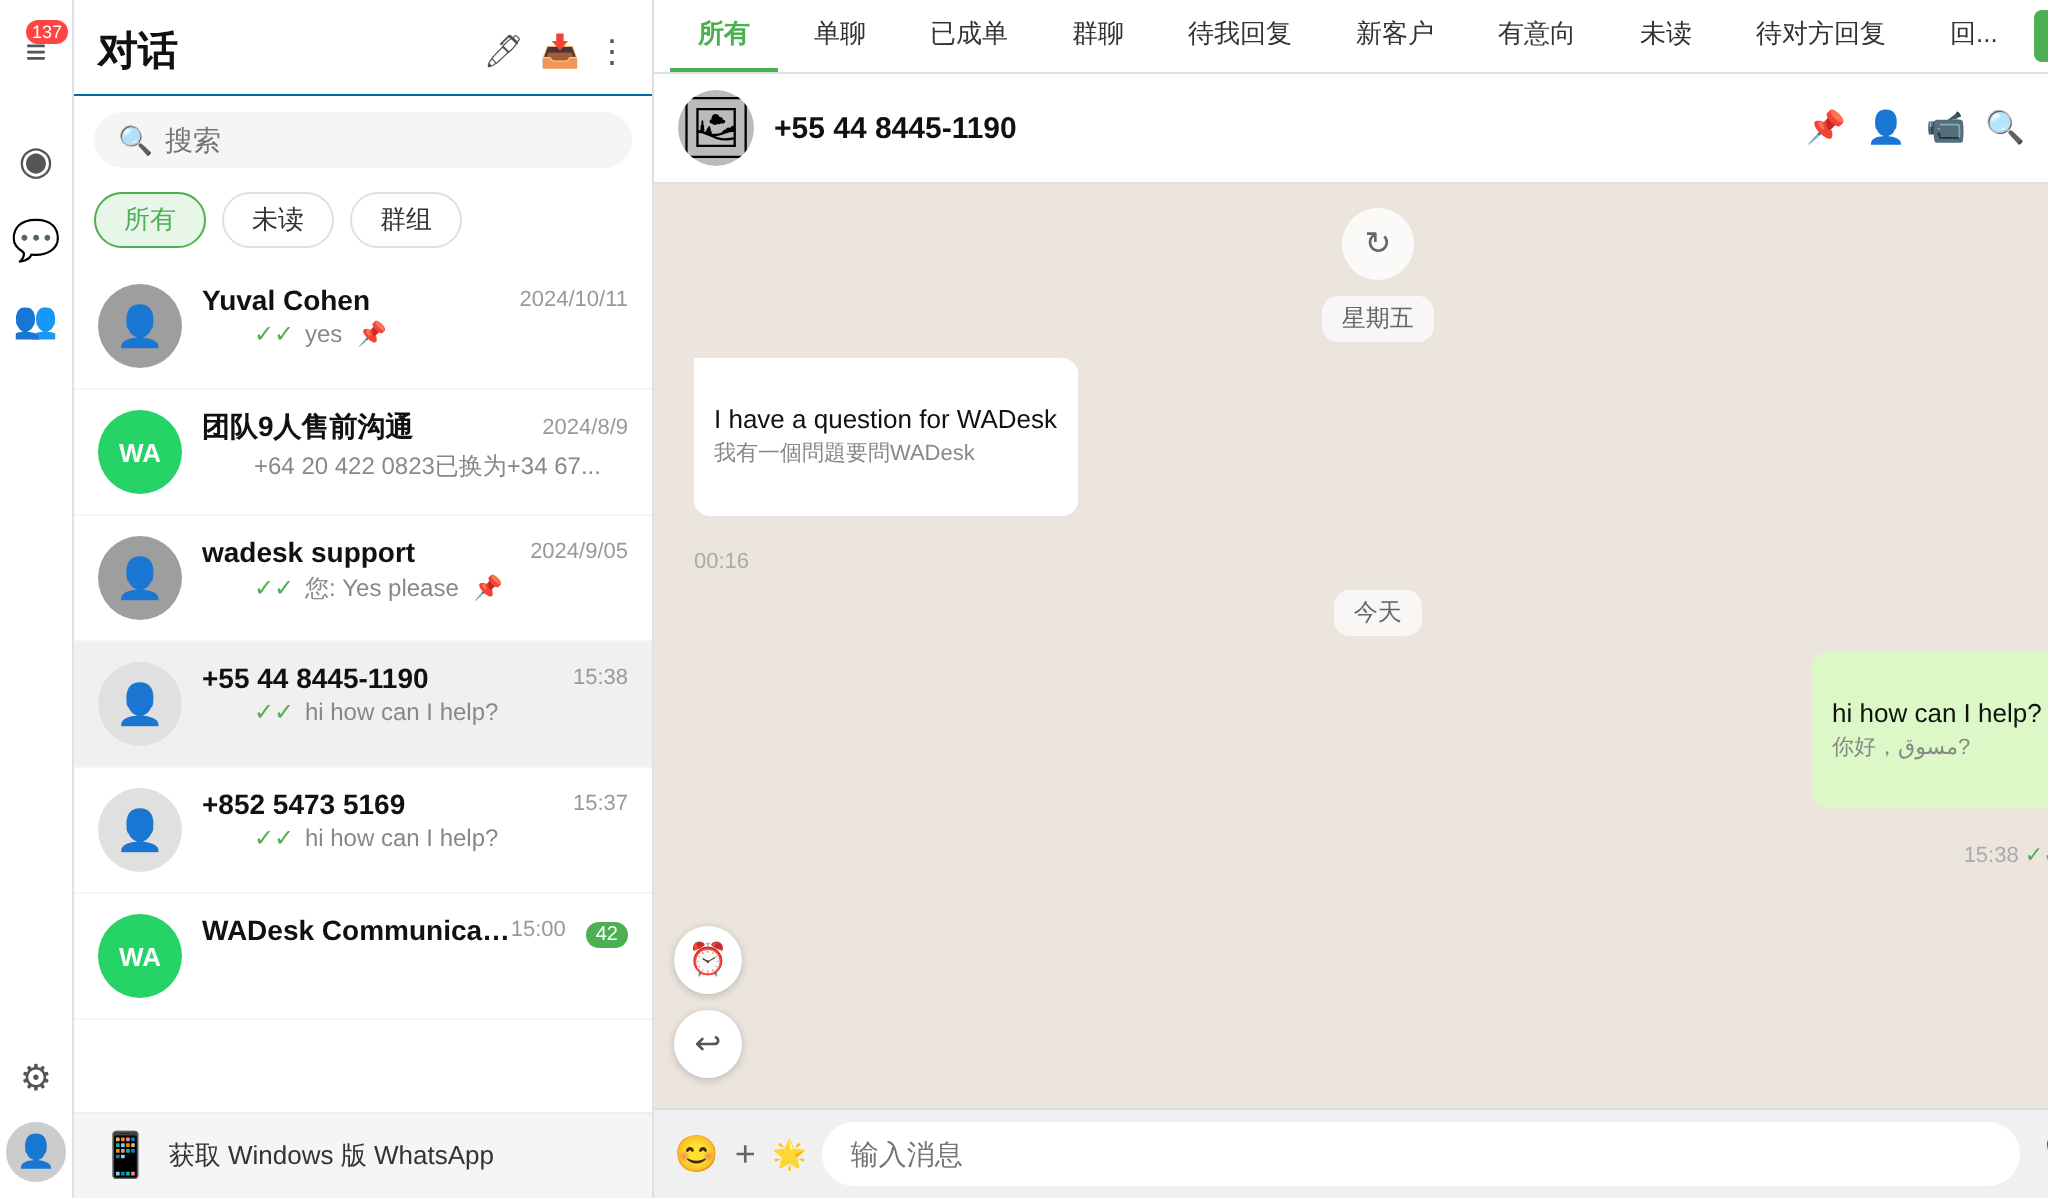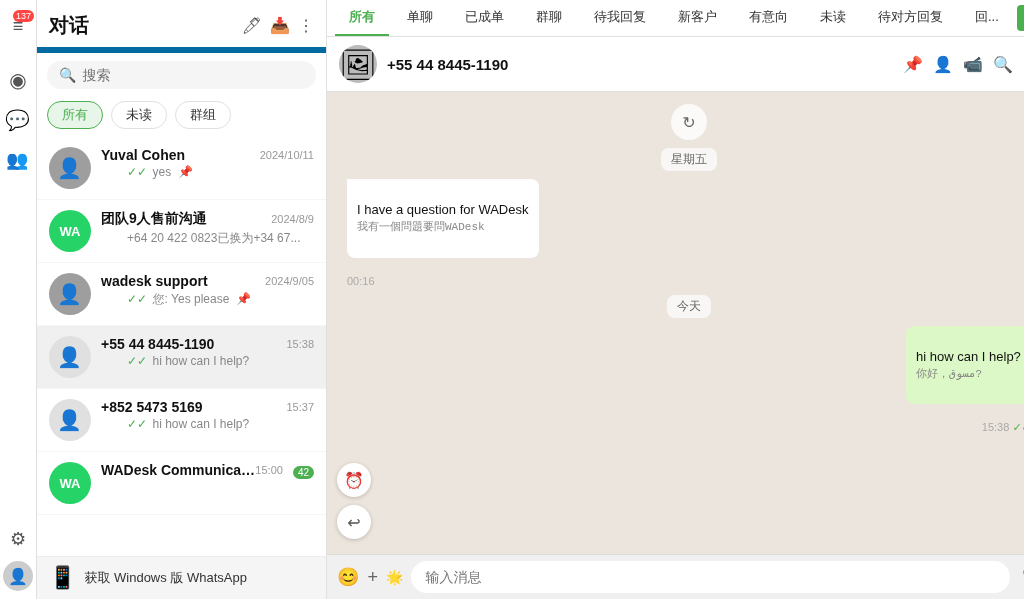--- a/index.html
+++ b/index.html
@@ -52,21 +52,21 @@
       width: 290px;
       background: #fff;
       display: flex;
       flex-direction: column;
       border-right: 1px solid #e0e0e0;
     }
     .chat-list-header {
       display: flex;
       align-items: center;
       padding: 12px 12px 8px;
-      border-bottom: 6px solid #0369a1;
+      border-bottom: 1px solid #0369a1;
     }
     .chat-list-title {
       font-size: 20px;
       font-weight: bold;
       color: #111;
       flex: 1;
     }
     .chat-list-header-icons {
       display: flex;
       gap: 8px;
@@ -250,21 +250,21 @@
       max-width: 65%;
       padding: 22px 10px;
       border-radius: 8px;
       font-size: 13px;
       line-height: 1.4;
     }
     .msg-bubble.incoming { background: #fff; color: #111; border-top-left-radius: 0; }
     .msg-bubble.outgoing { background: #dcf8c6; color: #111; border-top-right-radius: 0; }
     .msg-time { font-size: 11px; color: #aaa; margin-top: 17px; text-align: right; }
     .msg-time .tick { color: #4caf50; }
-    .msg-sub { font-size: 11px; color: #888; margin-top: 1px; font-family: Liberation Mono, monospace; }
+    .msg-sub { font-size: 11px; color: #888; margin-top: 1px; }
     .chat-input-bar {
       background: #f0f0f0;
       display: flex;
       align-items: center;
       padding: 6px 10px;
       gap: 8px;
       border-top: 1px solid #ddd;
     }
     .chat-input-bar span { font-size: 18px; color: #666; cursor: pointer; }
     .chat-input-bar input {

